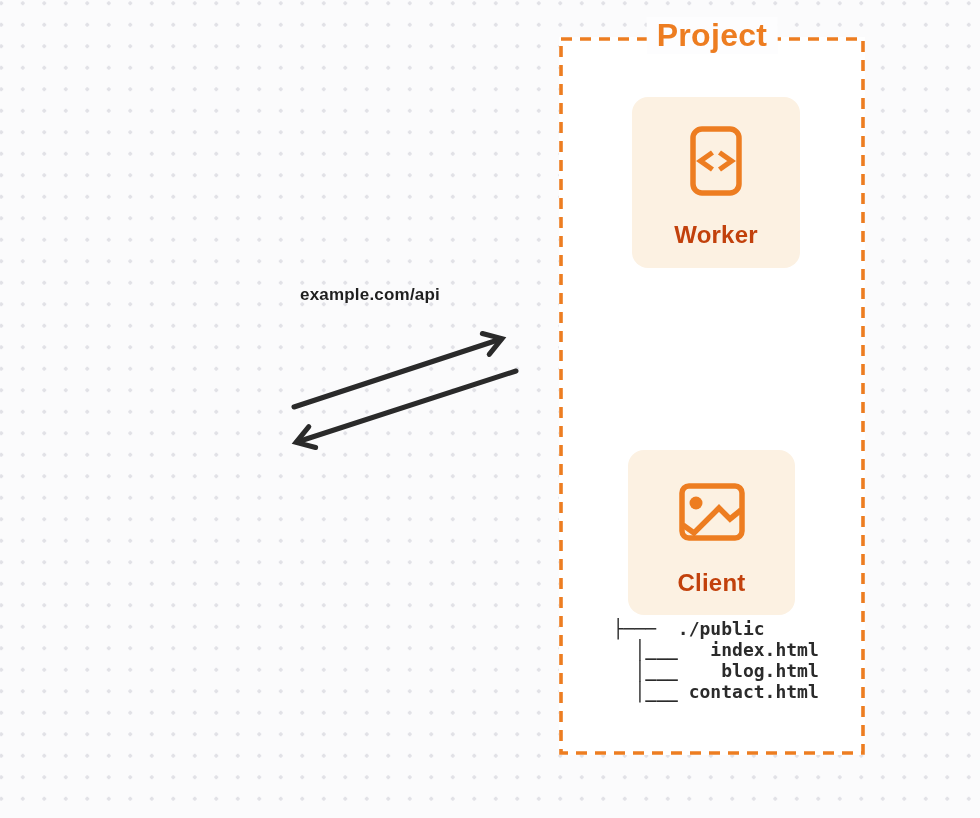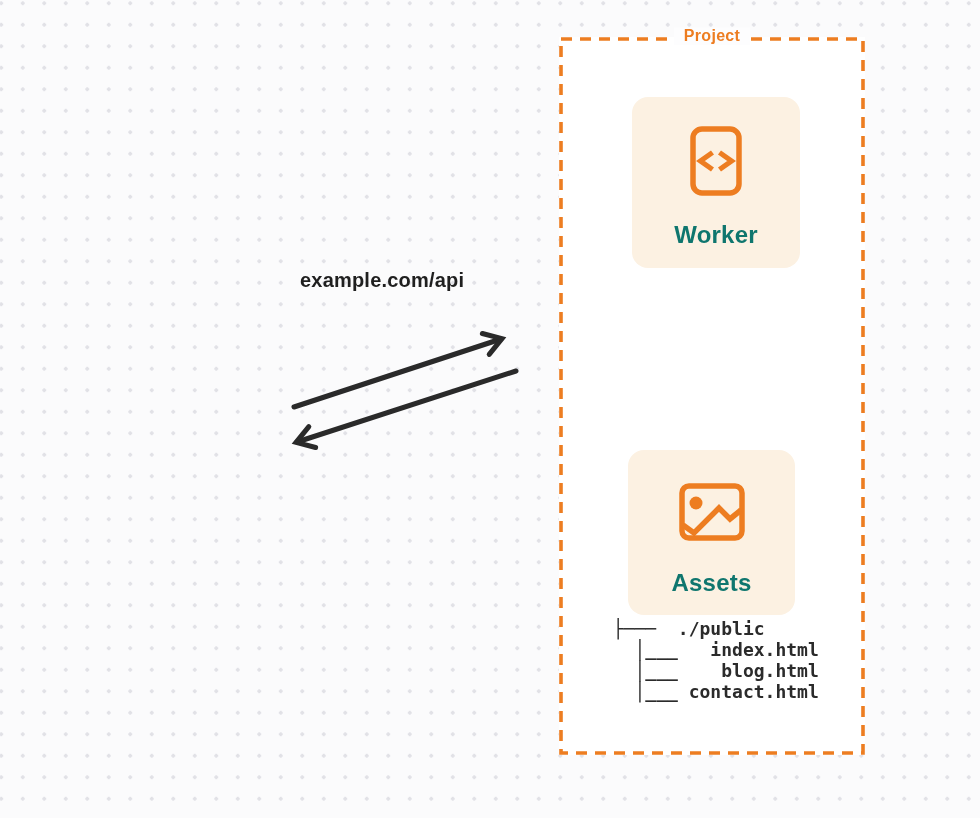--- a/index.html
+++ b/index.html
@@ -17,55 +17,55 @@
   }
   
   .project-box{
     position:absolute;left:559px;top:37px;width:306px;height:718px;
     background:#FFFFFF;
   }
   .project-border{position:absolute;left:0;top:0;width:306px;height:718px;display:block;}
   .project-label{
     position:absolute;left:50%;top:0;transform:translate(-50%,-54%);
     background:#FDFDFE;padding:0 10px;
-    color:#ED7D21;font-size:16px;font-weight:700;letter-spacing:.3px;
+    color:#ED7D21;font-size:32px;font-weight:700;letter-spacing:.3px;
     white-space:nowrap;
   }
   
   .card{
     position:absolute;background:#FCF1E2;border-radius:16px;
     display:flex;flex-direction:column;align-items:center;
   }
   .worker-card{left:73px;top:60px;width:168px;height:171px;}
   .assets-card{left:69px;top:413px;width:167px;height:165px;}
   .worker-card .card-icon{margin-top:29px;}
   .assets-card .card-icon{margin-top:33px;}
   .card-label{
-    color:#0f766e;font-size:24px;font-weight:700;letter-spacing:.2px;
+    color:#c2410c;font-size:24px;font-weight:700;letter-spacing:.2px;
   }
   .worker-card .card-label{margin-top:25px;}
   .assets-card .card-label{margin-top:28px;}
   
   .file-tree{
     position:absolute;left:43px;top:581px;margin:0;
     font-family:"DejaVu Sans Mono",monospace;
     font-size:18px;line-height:21px;color:#2B2B2B;font-weight:700;
     white-space:pre;
   }
   
   .client-box{
     position:absolute;left:83px;top:314px;width:165px;height:166px;
     background:#F5F5F6;border:1px solid #F0F0F2;border-radius:10px;
     display:flex;align-items:center;justify-content:center;box-sizing:border-box;
   }
   .client-label{color:#1F1F1F;font-size:25px;font-weight:700;letter-spacing:.2px;}
   
   .api-label{
-    position:absolute;left:300px;top:269px;
-    color:#1F1F1F;font-size:20px;font-weight:700;letter-spacing:.2px;
+    position:absolute;left:300px;top:285px;
+    color:#1F1F1F;font-size:17px;font-weight:700;letter-spacing:.2px;
     white-space:nowrap;
   }
   .arrows{position:absolute;left:0;top:0;width:980px;height:818px;pointer-events:none;}
 </style>
 </head>
 <body>
 
 <div class="canvas">
 
   <div class="project-box">
@@ -83,21 +83,21 @@
       </svg>
       <div class="card-label">Worker</div>
     </div>
 
     <div class="card assets-card">
       <svg class="card-icon" width="66" height="58" viewBox="0 0 66 58" xmlns="http://www.w3.org/2000/svg">
         <rect x="3" y="3" width="60" height="52" rx="7" fill="none" stroke="#ED7D21" stroke-width="5.5"></rect>
         <circle cx="17" cy="20" r="6.5" fill="#ED7D21"></circle>
         <polyline points="4,42 15,50 40,25 51,36 62,27" fill="none" stroke="#ED7D21" stroke-width="5.5" stroke-linejoin="miter"></polyline>
       </svg>
-      <div class="card-label">Assets</div>
+      <div class="card-label">Client</div>
     </div>
 
     <pre class="file-tree"> ├───  ./public
    │___   index.html
    │___    blog.html
    │___ contact.html</pre>
   </div>
 
 
   <div class="api-label">example.com/api</div>

